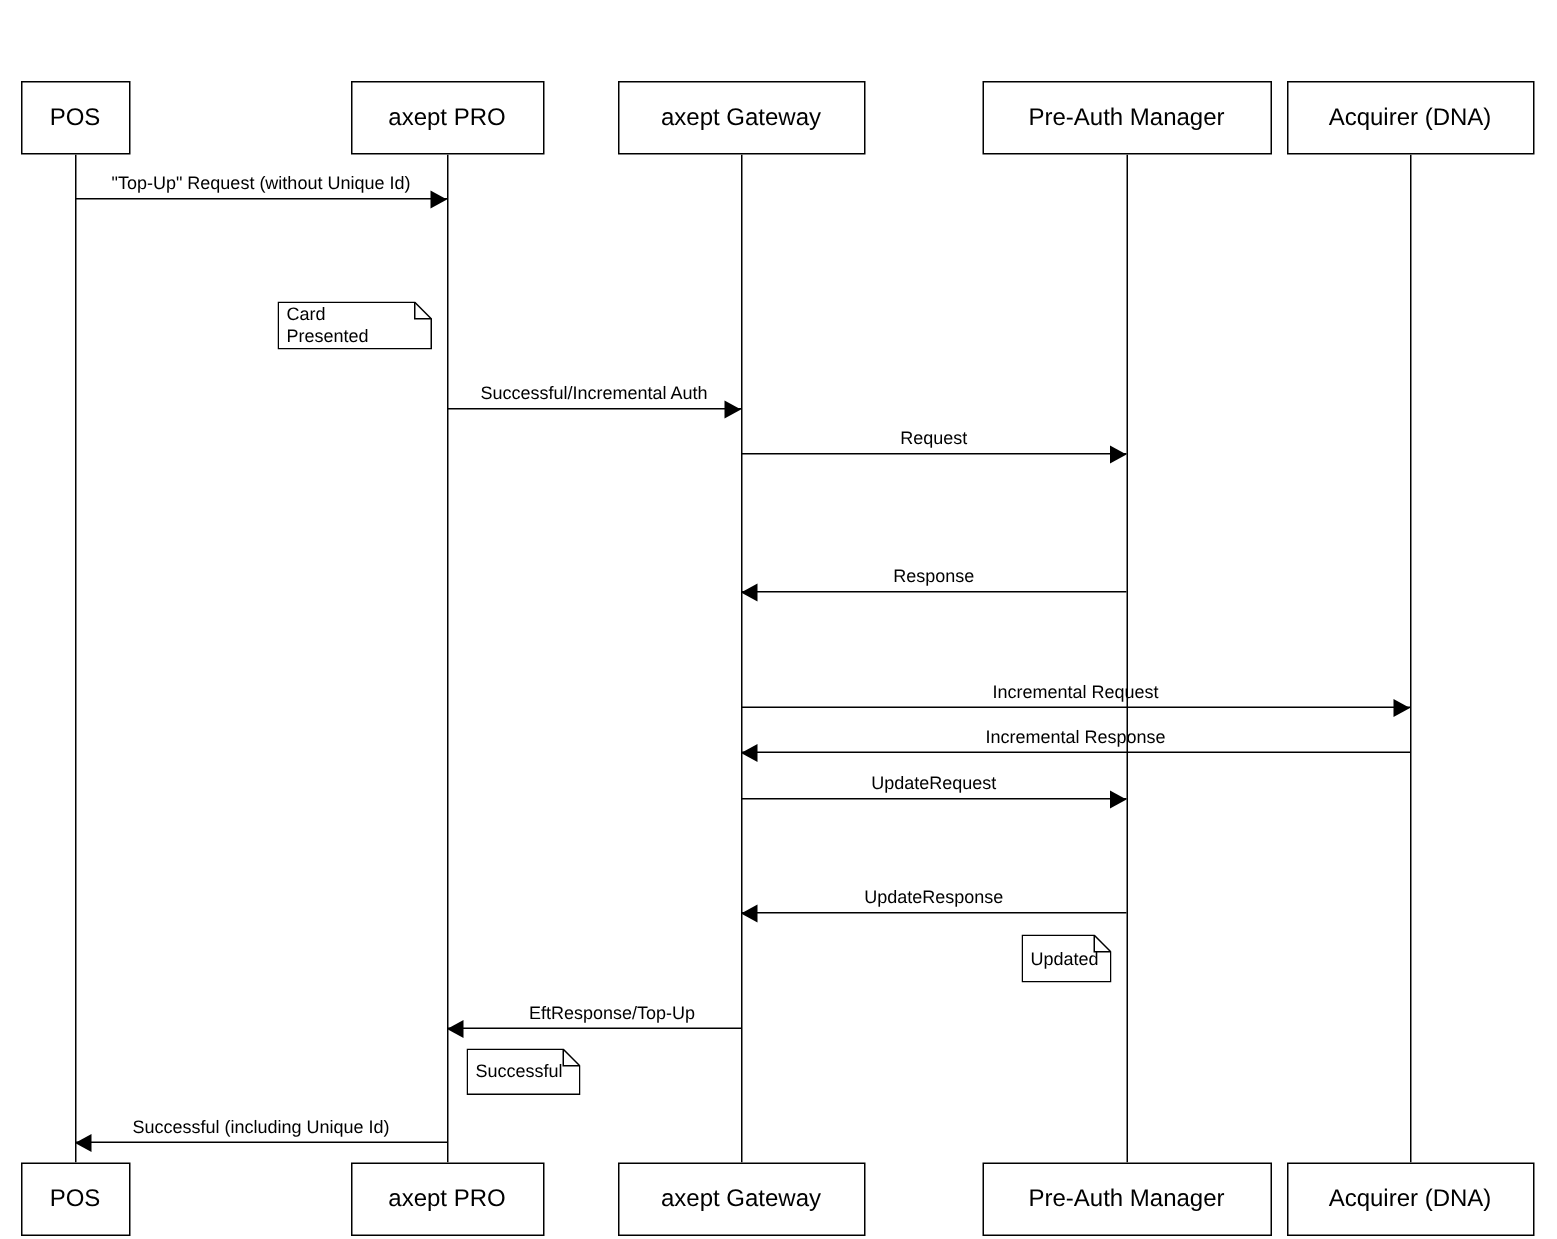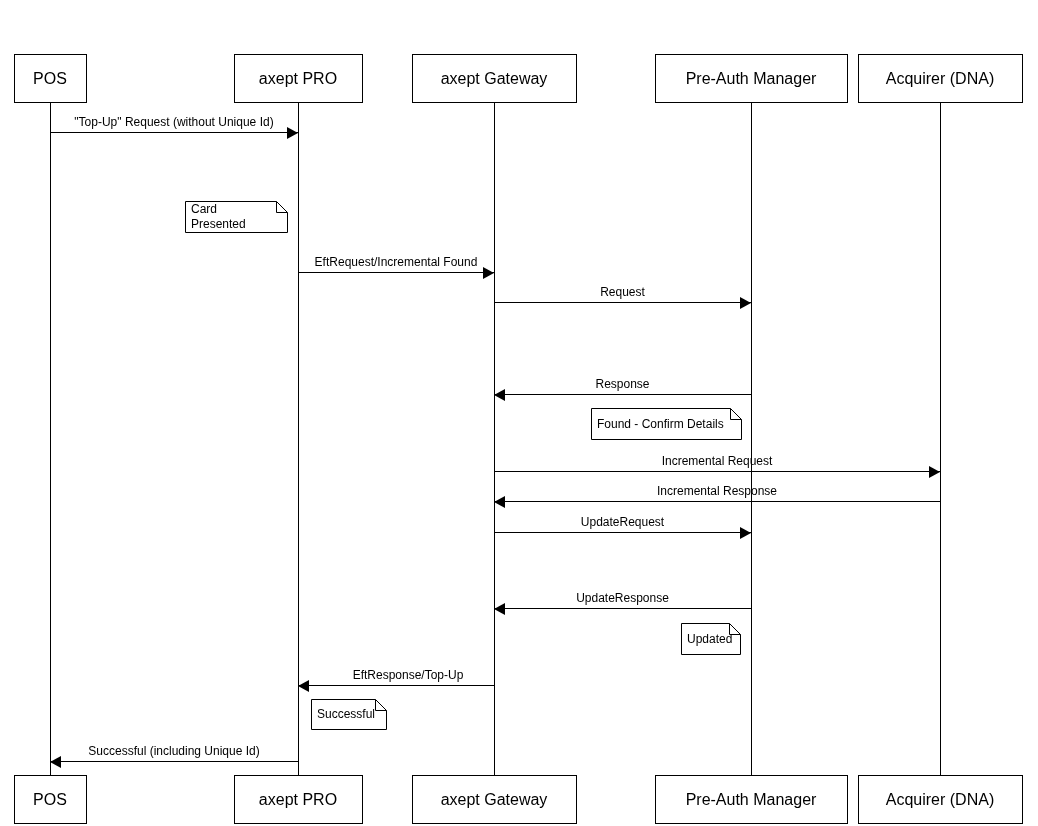--- a/index.html
+++ b/index.html
@@ -41,21 +41,21 @@
     <div class="actor-box" style="left: 654.5px; top: 775px; width: 193px;">Pre-Auth Manager</div>
     <div class="lifeline" style="left: 751px; top: 103px; height: 672px;"></div>
     <div class="actor-box" style="left: 857.5px; top: 54px; width: 165px;">Acquirer (DNA)</div>
     <div class="actor-box" style="left: 857.5px; top: 775px; width: 165px;">Acquirer (DNA)</div>
     <div class="lifeline" style="left: 940px; top: 103px; height: 672px;"></div>
     <div class="mline" style="left: 50px; top: 132px; width: 248px;"></div>
     <div class="arr r" style="left: 287px; top: 126.5px;"></div>
     <div class="mlabel" style="left: 174px; top: 115px;">"Top-Up" Request (without Unique Id)</div>
     <div class="mline" style="left: 298px; top: 272px; width: 196px;"></div>
     <div class="arr r" style="left: 483px; top: 266.5px;"></div>
-    <div class="mlabel" style="left: 396px; top: 255px;">EftRequest/Incremental Found</div>
+    <div class="mlabel" style="left: 396px; top: 255px;">Successful/Incremental Auth</div>
     <div class="mline" style="left: 494px; top: 302px; width: 257px;"></div>
     <div class="arr r" style="left: 740px; top: 296.5px;"></div>
     <div class="mlabel" style="left: 622.5px; top: 285px;">Request</div>
     <div class="mline" style="left: 494px; top: 394px; width: 257px;"></div>
     <div class="arr l" style="left: 494px; top: 388.5px;"></div>
     <div class="mlabel" style="left: 622.5px; top: 377px;">Response</div>
     <div class="mline" style="left: 494px; top: 471px; width: 446px;"></div>
     <div class="arr r" style="left: 929px; top: 465.5px;"></div>
     <div class="mlabel" style="left: 717px; top: 454px;">Incremental Request</div>
     <div class="mline" style="left: 494px; top: 501px; width: 446px;"></div>
@@ -73,27 +73,20 @@
     <div class="mline" style="left: 50px; top: 761px; width: 248px;"></div>
     <div class="arr l" style="left: 50px; top: 755.5px;"></div>
     <div class="mlabel" style="left: 174px; top: 744px;">Successful (including Unique Id)</div>
     <div class="note" style="left: 185px; top: 201px; width: 91px; height: 32px;">
       <svg width="103" height="32">
         <path d="M0.5,0.5 L91.5,0.5 L102.5,11.5 L102.5,31.5 L0.5,31.5 Z" fill="#ffffff" stroke="#000000"></path>
         <path d="M91.5,0.5 L91.5,11.5 L102.5,11.5" fill="none" stroke="#000000"></path>
       </svg>
       <div class="note-text">Card Presented</div>
     </div>
-    <div class="note" style="left: 591px; top: 408px; width: 151px; height: 32px;">
-      <svg width="151" height="32">
-        <path d="M0.5,0.5 L139.5,0.5 L150.5,11.5 L150.5,31.5 L0.5,31.5 Z" fill="#ffffff" stroke="#000000"></path>
-        <path d="M139.5,0.5 L139.5,11.5 L150.5,11.5" fill="none" stroke="#000000"></path>
-      </svg>
-      <div class="note-text">Found - Confirm Details</div>
-    </div>
     <div class="note" style="left: 681px; top: 623px; width: 60px; height: 32px;">
       <svg width="60" height="32">
         <path d="M0.5,0.5 L48.5,0.5 L59.5,11.5 L59.5,31.5 L0.5,31.5 Z" fill="#ffffff" stroke="#000000"></path>
         <path d="M48.5,0.5 L48.5,11.5 L59.5,11.5" fill="none" stroke="#000000"></path>
       </svg>
       <div class="note-text">Updated</div>
     </div>
     <div class="note" style="left: 311px; top: 699px; width: 76px; height: 31px;">
       <svg width="76" height="31">
         <path d="M0.5,0.5 L64.5,0.5 L75.5,11.5 L75.5,30.5 L0.5,30.5 Z" fill="#ffffff" stroke="#000000"></path>

